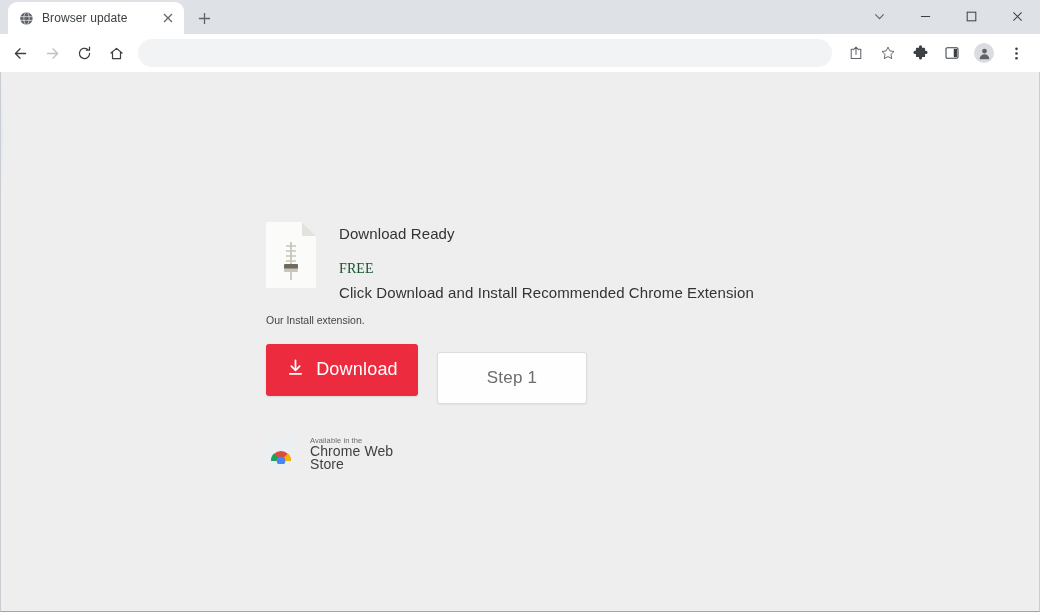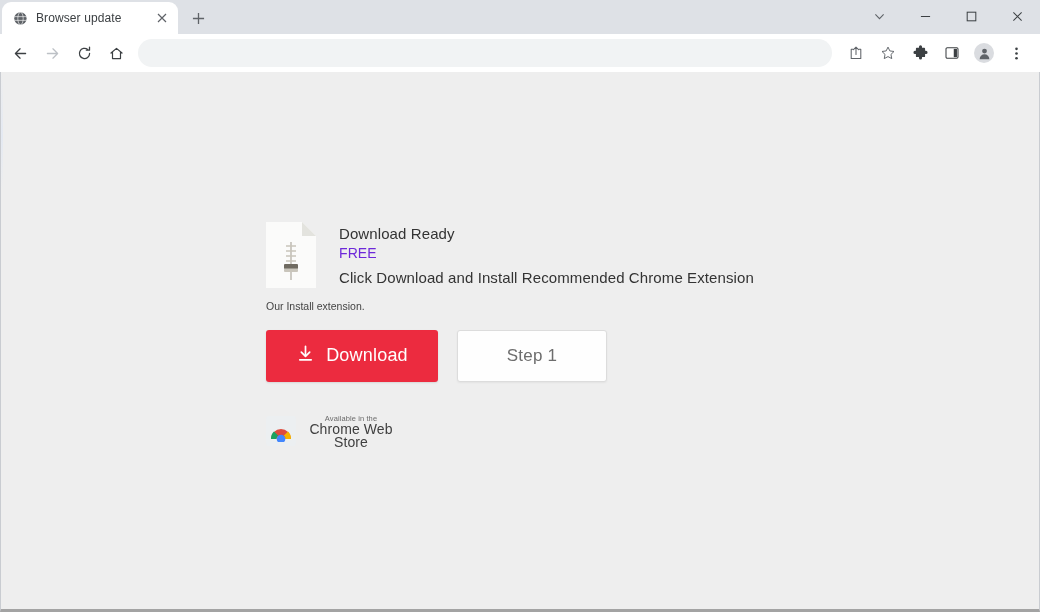--- a/index.html
+++ b/index.html
@@ -14,21 +14,21 @@
   .browser {
     width: 1040px; height: 612px;
     display: flex; flex-direction: column;
     background: #dee1e6;
   }
 
   
   .tabstrip {
     height: 34px;
     display: flex; align-items: flex-end;
-    padding-left: 2px;
+    padding-left: 8px;
     background: #dee1e6;
     position: relative;
   }
   .tab {
     width: 176px; height: 32px;
     background: #ffffff;
     border-radius: 9px 9px 0 0;
     display: flex; align-items: center;
     padding: 0 8px 0 10px;
     position: relative;
@@ -105,21 +105,21 @@
     background: #dadce0;
     display: flex; align-items: center; justify-content: center;
   }
 
   
   .viewport {
     flex: 1;
     background: #eeeeee;
     position: relative;
     overflow: hidden;
-    border-bottom: 3px solid #a3a3a3;
+    border-bottom: 1px solid #a3a3a3;
     border-left: 1px solid #c9ccd1;
     border-right: 1px solid #c9ccd1;
   }
   .page-edge {
     position: absolute; left: 0; top: 0; bottom: 0;
     width: 2px;
     background: linear-gradient(to bottom, #eeeeee 0%, #e4e9f2 12%, #eeeeee 22%, #eeeeee 100%);
   }
 
   .content {
@@ -135,63 +135,64 @@
     flex: 0 0 50px;
     position: relative;
     margin-top: 2px;
   }
   .hero-text { margin-left: 23px; padding-top: 4px; }
   .hero-line1 {
     font-size: 15px; color: #333333; line-height: 19px;
     letter-spacing: .1px;
   }
   .hero-line2 {
-    font-size: 14px; color: #6d28d9; line-height: 19px;
-    margin-top: 1px; letter-spacing: .1px;
+    font-size: 14px; color: #14532d; line-height: 19px;
+    margin-top: 16px; letter-spacing: .1px; font-family: Liberation Serif, serif;
   }
   .hero-line3 {
     font-size: 15px; color: #333333; line-height: 19px;
     margin-top: 5px; letter-spacing: .1px;
   }
 
   .disclaimer {
     margin-top: 13px;
     font-size: 10.5px;
     color: #444444;
     line-height: 11.5px;
   }
 
   
   .btnrow {
     margin-top: 17px;
     display: flex; align-items: flex-start;
     gap: 19px;
   }
   .btn-download {
-    width: 172px; height: 52px;
+    width: 152px; height: 52px;
     background: #ec2b3f;
     border: none; border-radius: 3px;
     display: flex; align-items: center; justify-content: center;
     gap: 11px;
     cursor: pointer;
     box-shadow: 0 1px 2px rgba(0,0,0,0.10);
   }
   .btn-download-label {
     color: #ffffff;
     font-size: 18px;
     letter-spacing: .2px;
   }
   .btn-step {
     width: 150px; height: 52px;
     background: #fefefe;
     border: 1px solid #dcdcdc;
     border-radius: 3px;
     display: flex; align-items: center; justify-content: center;
     cursor: pointer;
     box-shadow: 0 1px 2px rgba(0,0,0,0.05);
+    margin-top: 8px;
   }
   .btn-step-label {
     color: #6d6d6d;
     font-size: 17px;
     letter-spacing: .2px;
   }
 
   
   .badge {
     margin-top: 32px;
@@ -199,21 +200,21 @@
     cursor: pointer;
     width: 140px;
   }
   .badge-logo {
     width: 30px; height: 30px;
     flex: 0 0 30px;
     background: #eceff1;
     border-radius: 3px;
     display: flex; align-items: center; justify-content: center;
   }
-  .badge-text { margin-left: 0; text-align: center; }
+  .badge-text { margin-left: 14px; }
   .badge-small {
     font-size: 7.5px; color: #6b6b6b; line-height: 9px;
     letter-spacing: .1px;
   }
   .badge-big {
     font-size: 14px; color: #3f3f3f; line-height: 13px;
     letter-spacing: .1px;
   }
 </style>
 </head>

